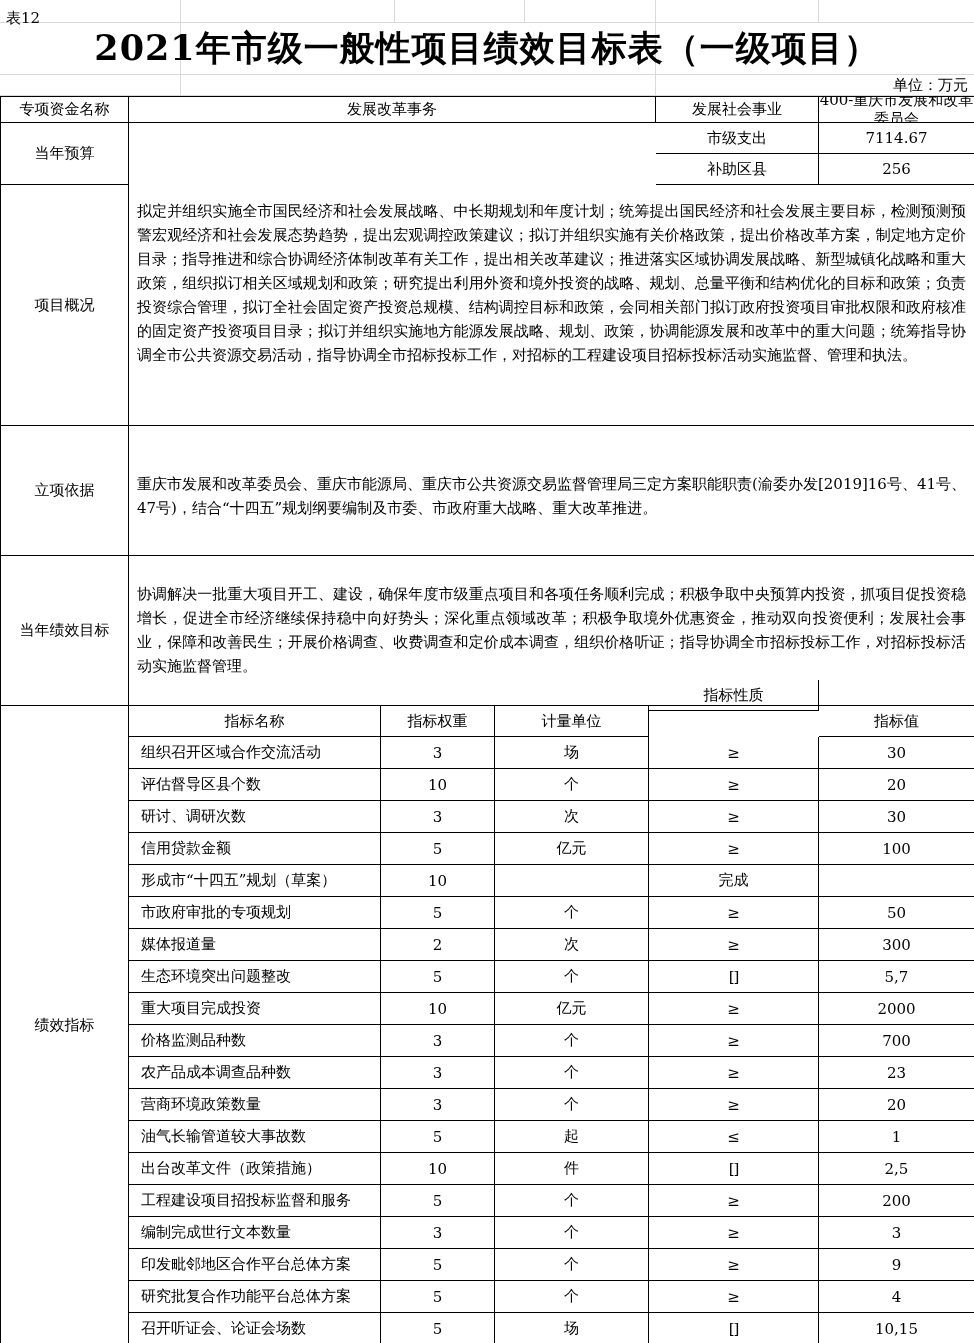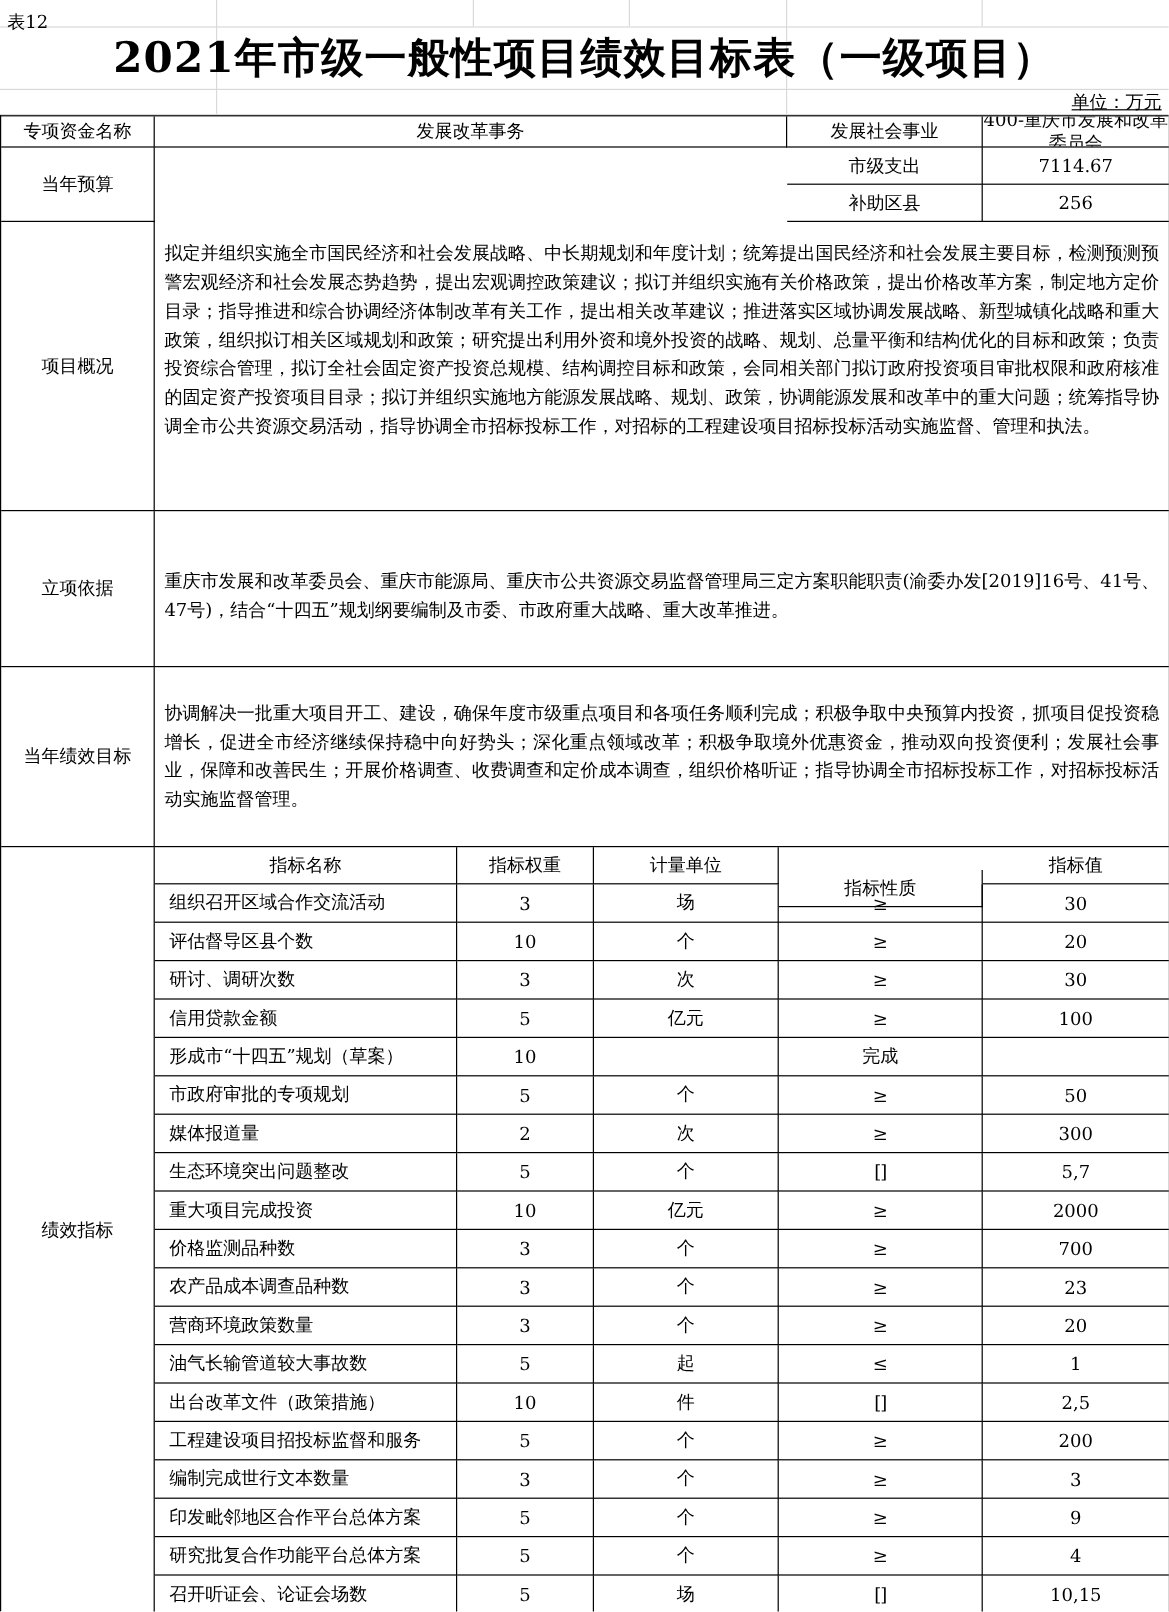--- a/index.html
+++ b/index.html
@@ -29,21 +29,20 @@
     display:flex;align-items:center;justify-content:center;
   }
   .title{
     font-family:"DejaVu Serif","Liberation Serif",serif;
     font-size:35px;font-weight:700;letter-spacing:1px;white-space:nowrap;
   }
   .unit-band{
     position:absolute;right:6px;top:74px;width:300px;height:22px;
     display:flex;align-items:center;justify-content:flex-end;
     font-size:15px;
-    text-decoration:underline;
   }
 
   
   .grid{position:absolute;left:0;top:96px;width:974px;height:1247px;box-sizing:border-box;
         border-left:1px solid #000;border-top:1px solid #000;}
   .g{position:absolute;box-sizing:border-box;
      border-right:1px solid #000;border-bottom:1px solid #000;
      display:flex;overflow:hidden;}
   .g.c{align-items:center;justify-content:center;text-align:center;}
   .g.l{align-items:flex-start;justify-content:flex-start;text-align:left;}
@@ -113,21 +112,21 @@
     <div class="g c lbl" style="left:0;top:459px;width:128px;height:150px;">当年绩效目标</div>
     <div class="g l" style="left:128px;top:459px;width:846px;height:150px;padding-top:22px;">
       <div class="para">协调解决一批重大项目开工、建设，确保年度市级重点项目和各项任务顺利完成；积极争取中央预算内投资，抓项目促投资稳增长，促进全市经济继续保持稳中向好势头；深化重点领域改革；积极争取境外优惠资金，推动双向投资便利；发展社会事业，保障和改善民生；开展价格调查、收费调查和定价成本调查，组织价格听证；指导协调全市招标投标工作，对招标投标活动实施监督管理。</div>
     </div>
 
     <div class="g c lbl" style="left:0;top:609px;width:128px;height:638px;border-bottom:none;">绩效指标</div>
 
     <div class="g c lbl" style="left:128px;top:609px;width:252px;height:31px;">指标名称</div>
     <div class="g c lbl" style="left:380px;top:609px;width:114px;height:31px;">指标权重</div>
     <div class="g c lbl" style="left:494px;top:609px;width:154px;height:31px;">计量单位</div>
-    <div class="g c lbl" style="left:648px;top:628px;width:170px;height:31px;">指标性质</div>
+    <div class="g c lbl" style="left:648px;top:583px;width:170px;height:31px;">指标性质</div>
     <div class="g c lbl" style="left:818px;top:609px;width:156px;height:31px;">指标值</div>
 
     <div id="indicator-rows">
         <div class="g cl" style="left: 128px; top: 640px; width: 252px; height: 32px; padding-left: 6px;">
           <span class="idx-name">组织召开区域合作交流活动</span>
         </div>
         <div class="g c" style="left: 380px; top: 640px; width: 114px; height: 32px;">
           <span class="num">3</span>
         </div>
         <div class="g c" style="left: 494px; top: 640px; width: 154px; height: 32px;">

